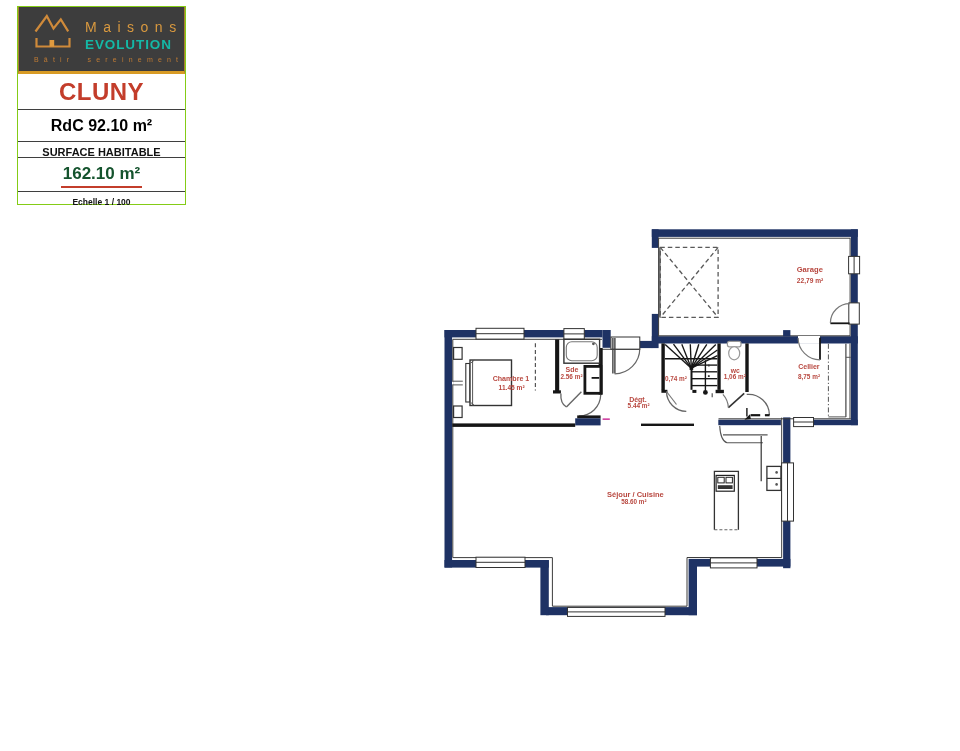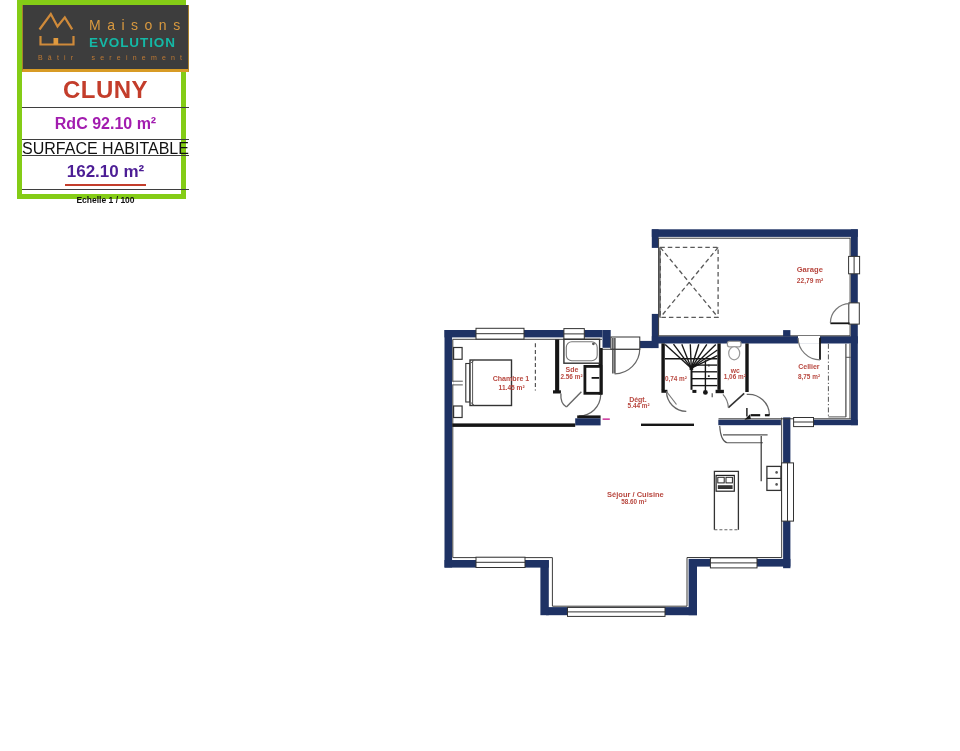--- a/index.html
+++ b/index.html
@@ -2,21 +2,21 @@
 <html><head>
 <meta charset="utf-8">
 <style>
   html,body{margin:0;padding:0;background:#fff;width:960px;height:751px;overflow:hidden;
     font-family:"Liberation Sans", sans-serif;}
   .abs{position:absolute;}
 </style>
 </head>
 <body>
 
-<div class="abs" style="left:17px;top:0;width:169px;height:199px;border:5px solid #84cc16;background:#fff;box-sizing:border-box;">
+<div class="abs" style="left:17px;top:6px;width:169px;height:199px;border:1px solid #84cc16;background:#fff;box-sizing:border-box;">
 
   <div class="abs" style="left:0;top:0;width:167px;height:67px;background:#3d3d3d;border-bottom:3px solid #d89b25;border-left:1px solid #a8802e;border-right:1px solid #a8802e;box-sizing:border-box;">
 
     <svg class="abs" style="left:14px;top:7px;" width="40" height="40" viewBox="0 0 40 40">
       <path d="M 2.5 17.5 L 13.8 2 L 20.5 14.5 L 27.8 5.3 L 35.2 17.3" fill="none" stroke="#cf8a3a" stroke-width="2.2"></path>
       <path d="M 3.5 24 L 3.5 32.5 L 36.5 32.5 L 36.5 24" fill="none" stroke="#cf8a3a" stroke-width="2.2"></path>
       <rect x="16.5" y="26" width="4.7" height="6.5" fill="#e09a3f"></rect>
     </svg>
 
     <div class="abs" style="left:66px;top:12px;font-size:14px;color:#d9993f;letter-spacing:6.5px;white-space:nowrap;">Maisons</div>
@@ -24,29 +24,29 @@
     <div class="abs" style="left:66px;top:29.5px;font-size:13.5px;font-weight:bold;color:#14b8a6;letter-spacing:0.9px;white-space:nowrap;">EVOLUTION</div>
 
     <div class="abs" style="left:15px;top:49px;font-size:7px;color:#bf7a33;letter-spacing:5.2px;word-spacing:6px;white-space:nowrap;">Bâtir sereinement</div>
   </div>
 
   <div class="abs" style="left:0;top:67px;width:167px;height:36px;border-bottom:1px solid #3f3f3f;box-sizing:border-box;text-align:center;">
     <span style="font-size:24px;font-weight:bold;color:#c33d2b;letter-spacing:0.5px;line-height:35px;">CLUNY</span>
   </div>
 
   <div class="abs" style="left:0;top:103px;width:167px;height:32px;border-bottom:1px solid #3f3f3f;box-sizing:border-box;text-align:center;">
-    <span style="font-size:16px;font-weight:bold;color:#a21caf;line-height:31px;">RdC 92.10 m²</span>
+    <span style="font-size:16px;font-weight:bold;color:#000000;line-height:31px;">RdC 92.10 m²</span>
   </div>
 
   <div class="abs" style="left:0;top:135px;width:167px;height:16px;border-bottom:1px solid #3f3f3f;box-sizing:border-box;text-align:center;">
-    <span style="font-size:16px;font-weight:normal;color:#111;line-height:16px;">SURFACE HABITABLE</span>
+    <span style="font-size:11px;font-weight:bold;color:#111;line-height:16px;">SURFACE HABITABLE</span>
   </div>
 
   <div class="abs" style="left:0;top:151px;width:167px;height:34px;border-bottom:1px solid #3f3f3f;box-sizing:border-box;text-align:center;">
-    <span style="display:inline-block;font-size:17px;font-weight:bold;color:#4c1d95;line-height:24px;margin-top:4px;border-bottom:2px solid #c33d2b;padding:0 2px;">162.10 m²</span>
+    <span style="display:inline-block;font-size:17px;font-weight:bold;color:#14532d;line-height:24px;margin-top:4px;border-bottom:2px solid #c33d2b;padding:0 2px;">162.10 m²</span>
   </div>
 
   <div class="abs" style="left:0;top:184px;width:167px;height:11px;text-align:center;">
     <span style="font-size:8.5px;font-weight:bold;color:#111;line-height:11px;">Echelle 1 / 100</span>
   </div>
 </div>
 
 <svg class="abs" style="left:0;top:0;" width="960" height="751" viewBox="0 0 960 751">
 <defs></defs>
 <g fill="none" stroke="none">

